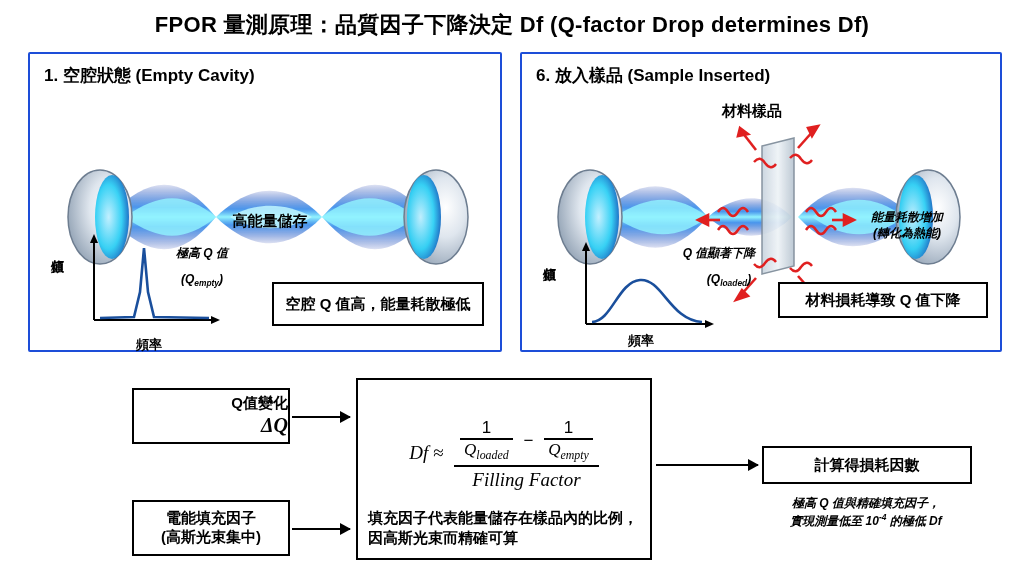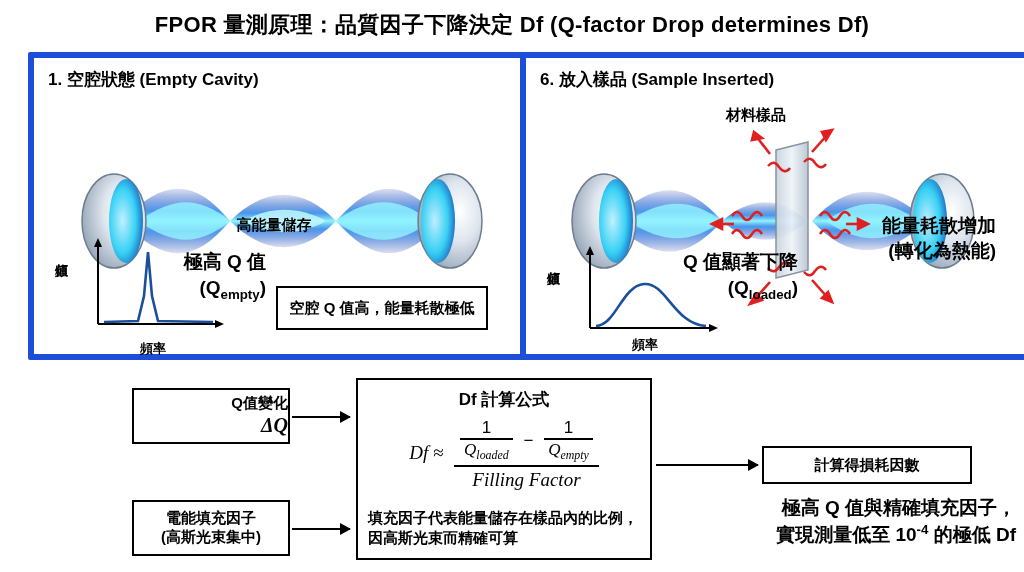--- a/index.html
+++ b/index.html
@@ -9,37 +9,37 @@
     font-family:"Liberation Sans","DejaVu Sans",sans-serif;
     color:#000;
     position:relative;
     overflow:hidden;
   }
   .title{
     position:absolute;top:10px;left:0;width:1024px;
     text-align:center;font-size:22px;font-weight:bold;letter-spacing:.3px;
   }
   .panel{
-    position:absolute;border:6px solid #1d4ed8;background:#fff;border-radius:2px;padding-left:20px;
+    position:absolute;border:2px solid #1d4ed8;background:#fff;border-radius:2px;
   }
   #panel-empty{left:28px;top:52px;width:470px;height:296px;}
   #panel-sample{left:520px;top:52px;width:478px;height:296px;}
   .panel-title{
     position:absolute;left:14px;top:10px;font-size:17px;font-weight:bold;
   }
   .lbl{position:absolute;font-size:15px;font-weight:bold;text-align:center;}
   .cavity{position:absolute;left:0;top:0;width:100%;height:100%;}
   
   .obox{
     position:absolute;border:2px solid #000;background:#fff;
     display:flex;align-items:center;justify-content:center;
     text-align:center;font-size:15px;font-weight:bold;line-height:1.25;
     box-sizing:border-box;
   }
-  .plain{position:absolute;font-size:19px;font-weight:bold;text-align:right;line-height:1.3;}
+  .plain{position:absolute;font-size:12px;font-weight:bold;text-align:center;line-height:1.3;font-style:italic;}
   .axis-lbl{position:absolute;font-size:13px;font-weight:bold;}
   .vert{writing-mode:vertical-rl;text-orientation:upright;}
   sub{font-size:.7em;}
   sup{font-size:.7em;}
   .formula-box{
     position:absolute;left:356px;top:378px;width:296px;height:182px;
     border:2px solid #000;background:#fff;box-sizing:border-box;
   }
   .fb-title{position:absolute;top:8px;left:0;width:100%;text-align:center;font-size:17px;font-weight:bold;}
   .frac{display:inline-block;text-align:center;vertical-align:middle;}
@@ -209,37 +209,37 @@
     <path d="M36,80 C56,79 62,40 84,38 C106,36 114,78 146,80" fill="none" stroke="#1a4f9c" stroke-width="2.6"></path>
   </svg>
   <div class="axis-lbl vert" style="left:18px;top:204px;">頻值</div>
   <div class="axis-lbl" style="left:106px;top:278px;">頻率</div>
 
   <div class="plain" style="left:122px;top:192px;width:150px;">Q 值顯著下降</div>
   <div class="plain" style="left:142px;top:218px;width:130px;">
     <span>(Q</span><sub>loaded</sub><span>)</span>
   </div>
 
+  <div class="obox" style="left:256px;top:228px;width:210px;height:36px;">材料損耗導致 Q 值下降</div>
 </div>
 
 <div class="obox" style="left:132px;top:388px;width:158px;height:56px;flex-direction:column;align-items:flex-end;">
   <span>Q值變化</span>
   <span class="ital" style="font-size:20px;">ΔQ</span>
 </div>
 
 <div class="obox" style="left:132px;top:500px;width:158px;height:56px;flex-direction:column;">
   <span>電能填充因子</span>
   <span>(高斯光束集中)</span>
 </div>
 
 <div class="arrow" style="left:292px;top:416px;width:58px;"></div>
 <div class="arrow" style="left:292px;top:528px;width:58px;"></div>
 
 <div class="formula-box">
-  <div class="fb-title">Df 計算公式</div>
 
   <div style="position:absolute;top:38px;left:0;width:100%;text-align:center;font-size:17px;">
     <span class="ital" style="font-size:19px;">Df ≈</span>
     <span class="frac" style="margin-left:6px;">
       <span class="num" style="border-bottom:2px solid #000;padding:0 6px 2px 6px;display:block;">
         <span class="frac" style="vertical-align:middle;">
           <span class="num">1</span>
           <span class="den ital"><span>Q</span><sub>loaded</sub></span>
         </span>
         <span style="display:inline-block;vertical-align:middle;padding:0 6px;">−</span>

